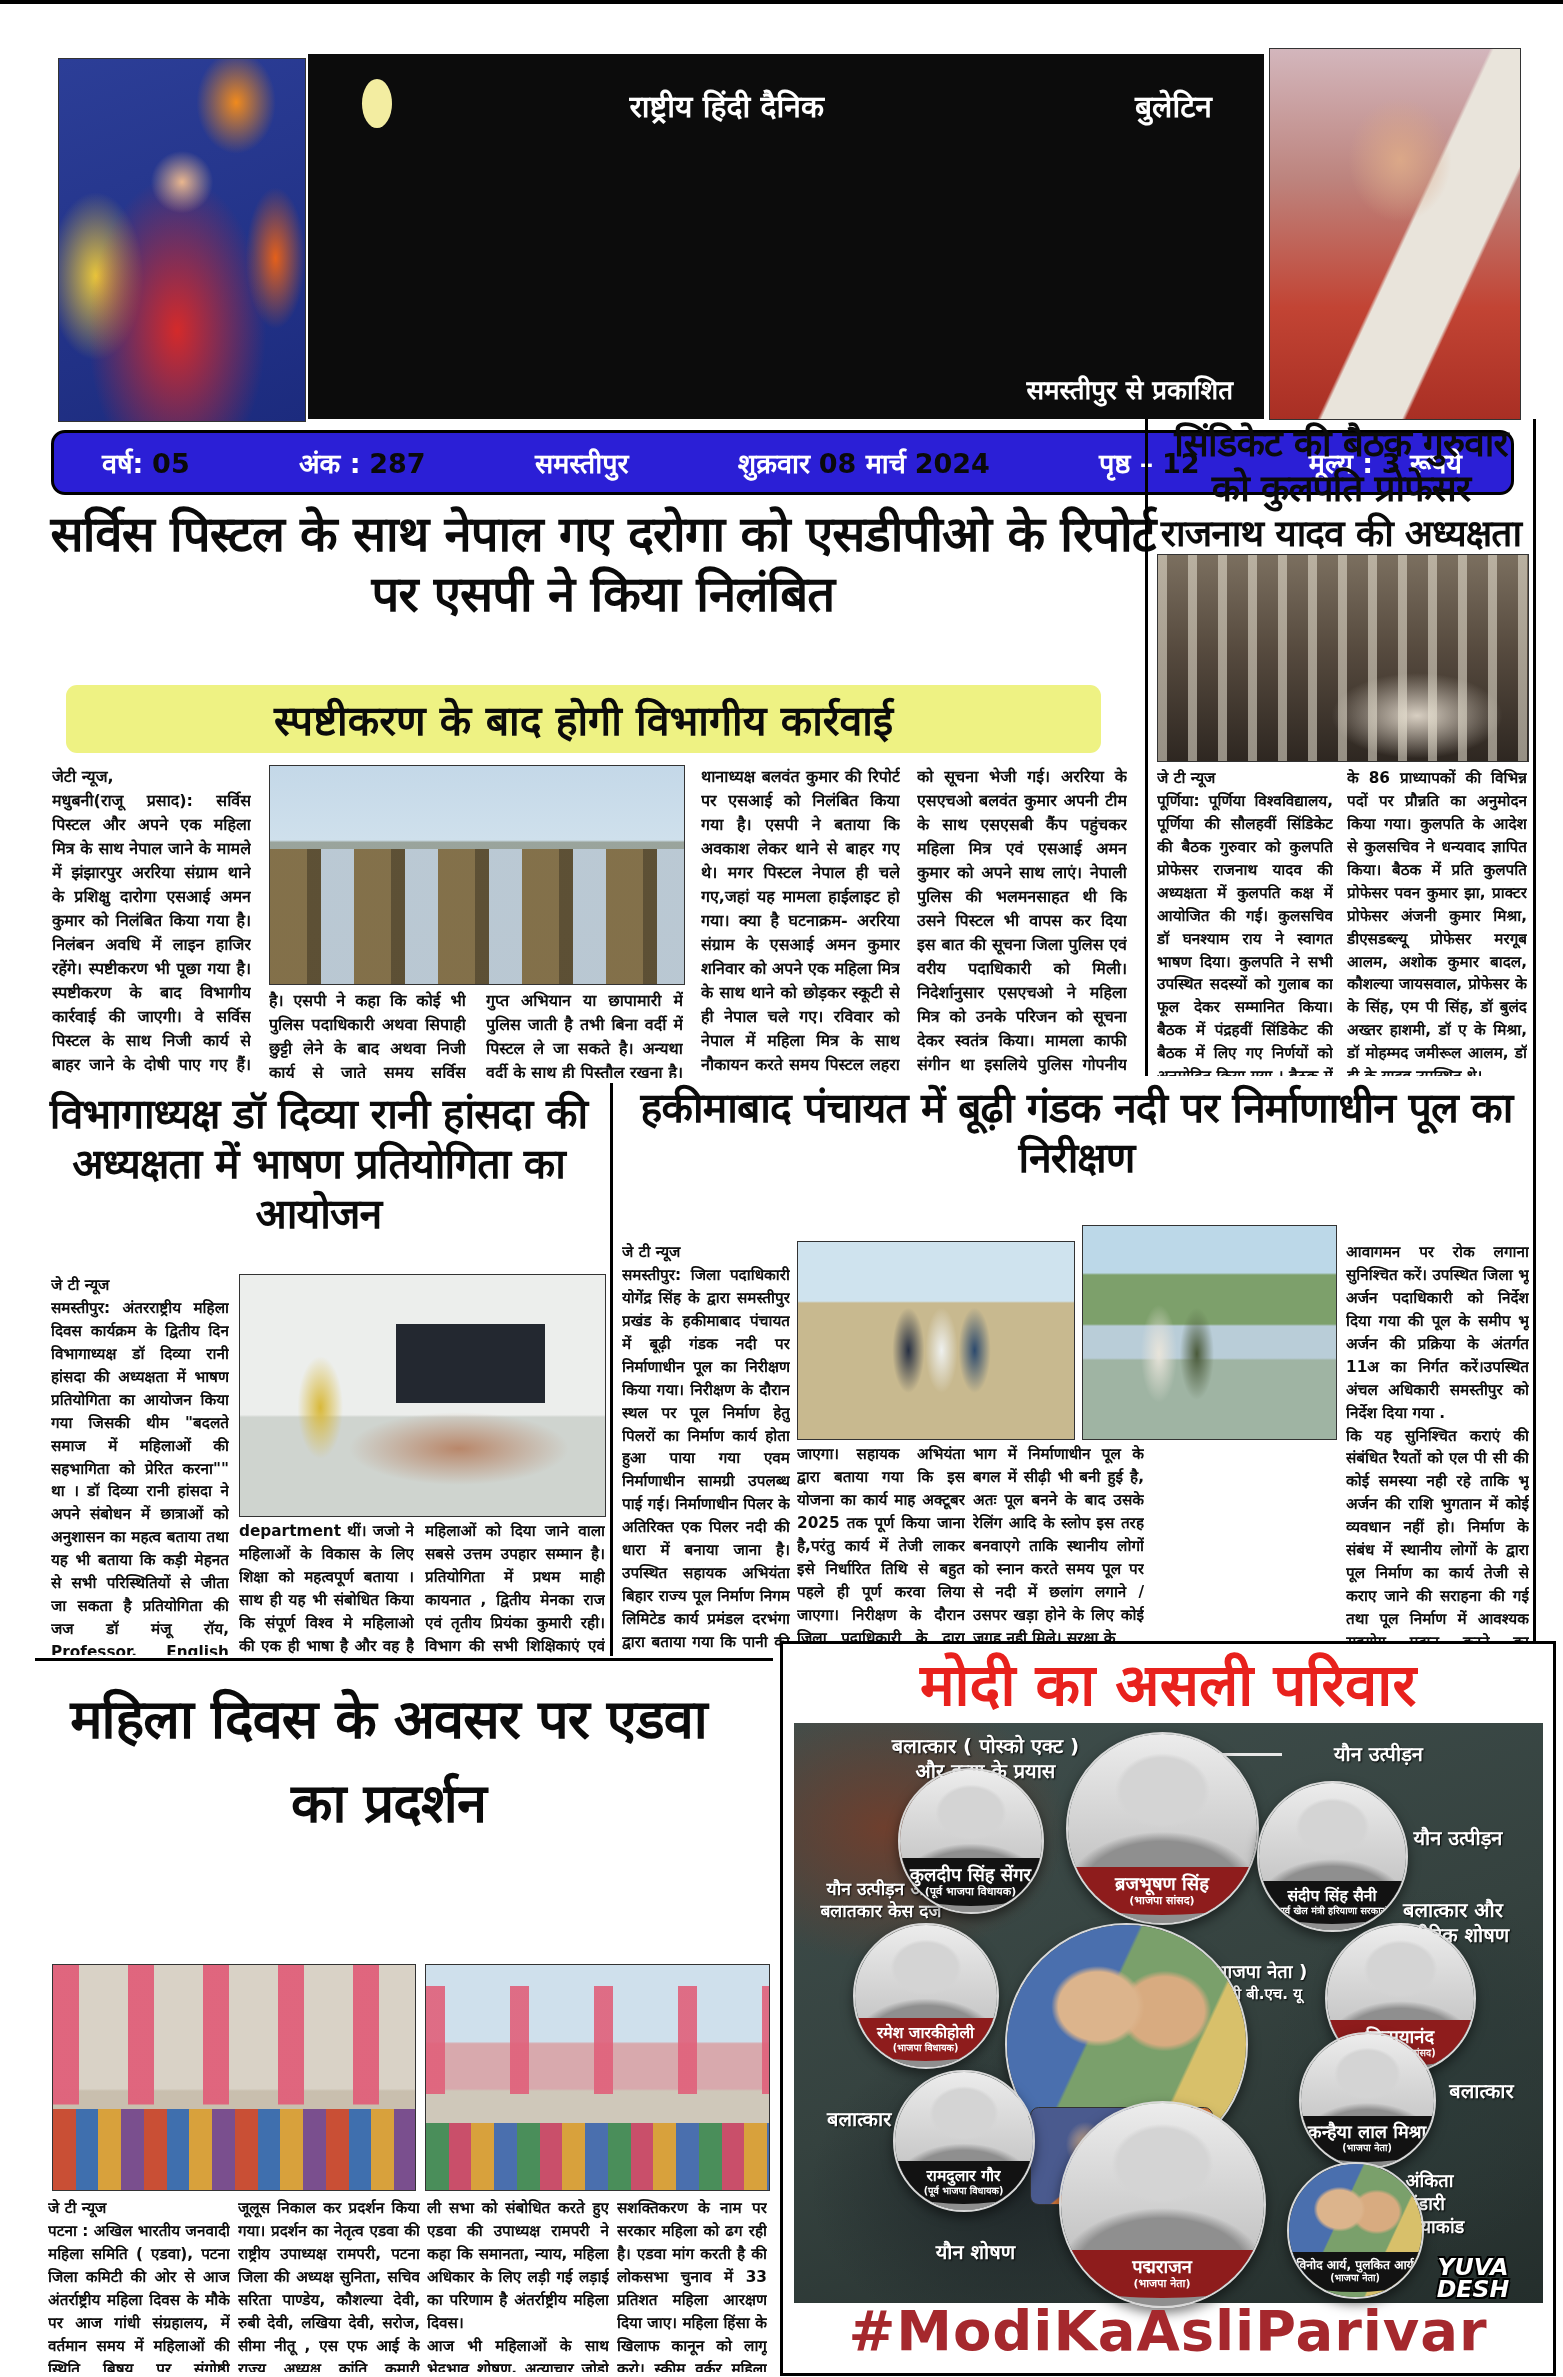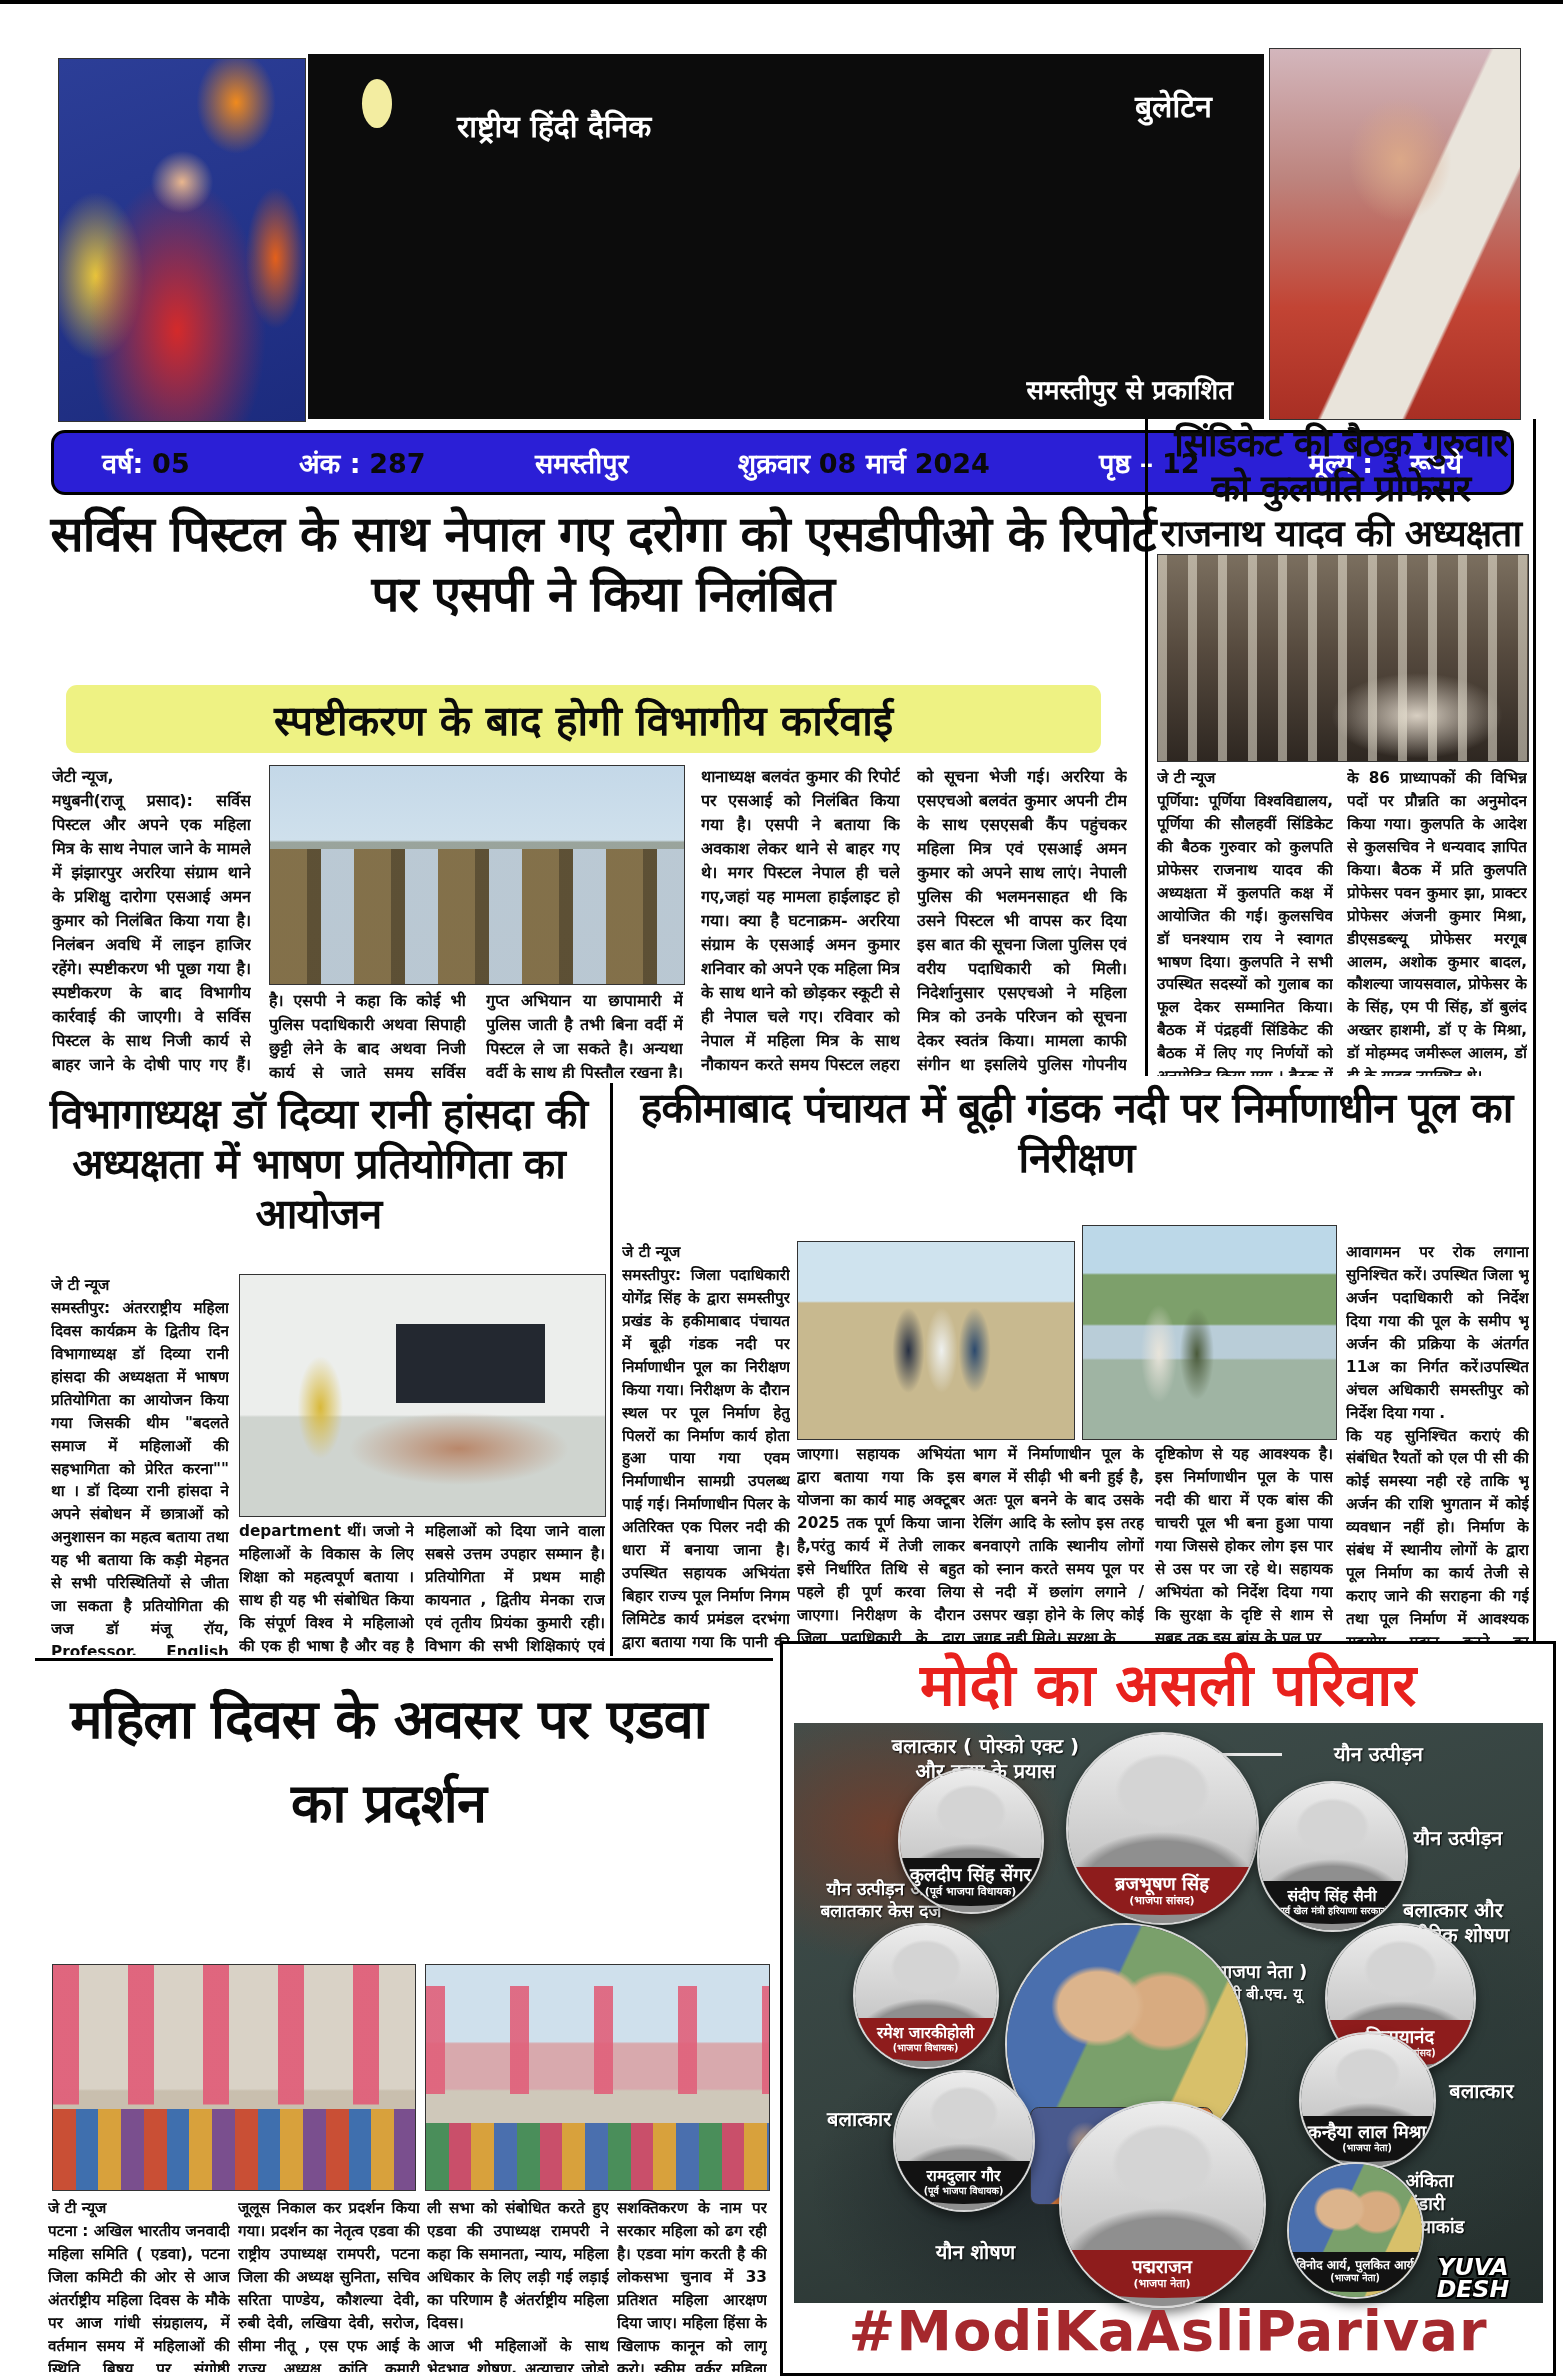--- a/index.html
+++ b/index.html
@@ -58,21 +58,21 @@
 <body>
 
 <div class="page">
 
   <div class="abs rule" style="left:0;top:8;width:1563px;height:3.5px;"></div>
 
   <div class="abs photo ph-bride" style="left:58px;top:58px;width:246px;height:362px;"></div>
 
   <div class="abs masthead" style="left:308px;top:54px;width:956px;height:365px;">
     <div class="abs ornament" style="left:54px;top:24.5px;width:30px;height:49px;"></div>
-    <div class="abs mast-tag" style="left:149px;top:31px;width:367px;text-align:left;margin-top:20px;">राष्ट्रीय हिंदी दैनिक</div>
+    <div class="abs mast-tag" style="left:149px;top:31px;width:367px;text-align:right;">राष्ट्रीय हिंदी दैनिक</div>
     <div class="abs mast-tag" style="right:52px;top:31px;">बुलेटिन</div>
     <div class="abs mast-pub" style="right:31px;bottom:12.2px;">समस्तीपुर से प्रकाशित</div>
   </div>
 
   <div class="abs photo ph-editor" style="left:1269px;top:48px;width:250px;height:370px;"></div>
 
   <div class="abs datebar" style="left:51px;top:430px;width:1463px;height:65px;padding-left:48px;">
     <span><span>वर्ष:</span><span class="num">05</span></span>
     <span><span>अंक :</span><span class="num">287</span></span>
     <span>समस्तीपुर</span>
@@ -111,21 +111,20 @@
   <div class="abs body-col sm" style="left:239px;top:1520px;width:175px;height:135px;">department थीं। जजो ने महिलाओं के विकास के लिए शिक्षा को महत्वपूर्ण बताया । साथ ही यह भी  संबोधित किया कि संपूर्ण विश्व मे  महिलाओ की एक ही भाषा है और वह है "मौन", एवं अब समय आ गया है इस मौन व्रत को  तोड़ने का।</div>
   <div class="abs body-col sm" style="left:425px;top:1520px;width:180px;height:135px;">महिलाओं को दिया जाने वाला सबसे उत्तम उपहार सम्मान है। प्रतियोगिता  में प्रथम माही कायनात , द्वितीय मेनका राज एवं तृतीय प्रियंका कुमारी  रही। विभाग की सभी शिक्षिकाएं एवं शिक्षकेतर  कर्मचारी उपस्थित थे।</div>
 
   <div class="abs headline h-lg" style="left:622px;top:1083px;width:909px;">हकीमाबाद पंचायत में बूढ़ी गंडक नदी पर निर्माणाधीन पूल का निरीक्षण</div>
   <div class="abs body-col sm" style="left:622px;top:1241px;width:168px;height:414px;">जे टी न्यूज
 समस्तीपुर: जिला पदाधिकारी योगेंद्र सिंह  के द्वारा समस्तीपुर प्रखंड के हकीमाबाद पंचायत में बूढ़ी गंडक नदी पर निर्माणाधीन पूल का निरीक्षण किया गया। निरीक्षण के दौरान स्थल पर पूल निर्माण हेतु पिलरों का निर्माण कार्य होता हुआ पाया गया एवम निर्माणाधीन सामग्री उपलब्ध पाई गई। निर्माणाधीन पिलर के अतिरिक्त एक पिलर नदी की धारा में बनाया जाना है। उपस्थित सहायक अभियंता बिहार राज्य पूल निर्माण निगम लिमिटेड कार्य प्रमंडल दरभंगा द्वारा बताया गया कि पानी की धारा वाले एक भाग को घेरकर एक पिलर का निर्माण कार्य करवाया जा रहा है। इस पिलर का निर्माण होते ही पानी की धारा वाले अंतिम पिलर का भी निर्माण कार्य शुरू कर दिया</div>
   <div class="abs photo ph-bridge1" style="left:797px;top:1241px;width:276px;height:197px;"></div>
   <div class="abs photo ph-bridge2" style="left:1082px;top:1225px;width:253px;height:213px;"></div>
   <div class="abs body-col sm" style="left:797px;top:1443px;width:168px;height:211px;">जाएगा। सहायक अभियंता द्वारा बताया गया कि इस योजना का कार्य माह अक्टूबर 2025 तक पूर्ण किया जाना है,परंतु कार्य में तेजी लाकर इसे निर्धारित तिथि से बहुत पहले ही पूर्ण करवा लिया जाएगा। निरीक्षण के दौरान जिला पदाधिकारी के द्वारा निर्देश दिया गया कि चूंकि नदी बाएं</div>
   <div class="abs body-col sm" style="left:973px;top:1443px;width:171px;height:211px;">भाग में निर्माणाधीन पूल के बगल में सीढ़ी भी बनी हुई है, अतः पूल बनने के बाद उसके रेलिंग आदि के स्लोप इस तरह बनवाएगे ताकि स्थानीय लोगों को स्नान करते समय पूल पर से नदी में छलांग लगाने / उसपर खड़ा होने के लिए कोई जगह नही मिले। सुरक्षा के</div>
-  <div class="abs body-col sm" style="left:1155px;top:1443px;width:178px;height:211px;">दृष्टिकोण से यह आवश्यक है। इस निर्माणाधीन पूल के पास नदी की धारा में एक बांस की चाचरी पूल भी बना हुआ पाया गया जिससे होकर लोग इस पार से उस पर जा रहे थे। सहायक अभियंता को निर्देश दिया गया कि सुरक्षा के दृष्टि से शाम से सुबह तक इस बांस के पूल पर</div>
   <div class="abs body-col sm" style="left:1346px;top:1241px;width:183px;height:414px;">आवागमन पर रोक लगाना सुनिश्चित करें। उपस्थित जिला भू अर्जन पदाधिकारी को निर्देश दिया गया की पूल के समीप भू अर्जन की प्रक्रिया के अंतर्गत 11अ  का निर्गत करें।उपस्थित अंचल अधिकारी समस्तीपुर को निर्देश दिया गया .
 कि यह सुनिश्चित कराएं की संबंधित रैयतों को एल पी सी की कोई समस्या नही रहे ताकि भू अर्जन की राशि भुगतान में कोई व्यवधान नहीं हो।  निर्माण के संबंध में स्थानीय लोगों के द्वारा पूल निर्माण का कार्य तेजी से कराए जाने की सराहना की गई तथा पूल निर्माण में आवश्यक सहयोग प्रदान करने का आश्वासन दिया गया। खबर प्रेस को व्हाट्सएप के द्वारा प्राप्त हुआ।।</div>
 
   <div class="abs rule" style="left:35px;top:1658px;width:738px;height:2.6px;"></div>
 
   <div class="abs headline h-xxl" style="left:39px;top:1678px;width:699px;line-height:1.55;">महिला दिवस के अवसर पर एडवा का प्रदर्शन</div>
   <div class="abs photo ph-protest1" style="left:52px;top:1964px;width:362px;height:225px;"></div>
   <div class="abs photo ph-protest2" style="left:425px;top:1964px;width:343px;height:225px;"></div>
   <div class="abs body-col sm" style="left:48px;top:2197px;width:182px;height:175px;">जे टी न्यूज
 पटना : अखिल भारतीय जनवादी महिला  समिति ( एडवा), पटना जिला कमिटी की ओर से आज अंतर्राष्ट्रीय महिला दिवस के मौके पर आज गांधी संग्रहालय, में  वर्तमान समय में महिलाओं  की स्थिति बिषय पर संगोष्ठी आयोजित किया गया। इसके बाद महिलाओं की एक</div>

